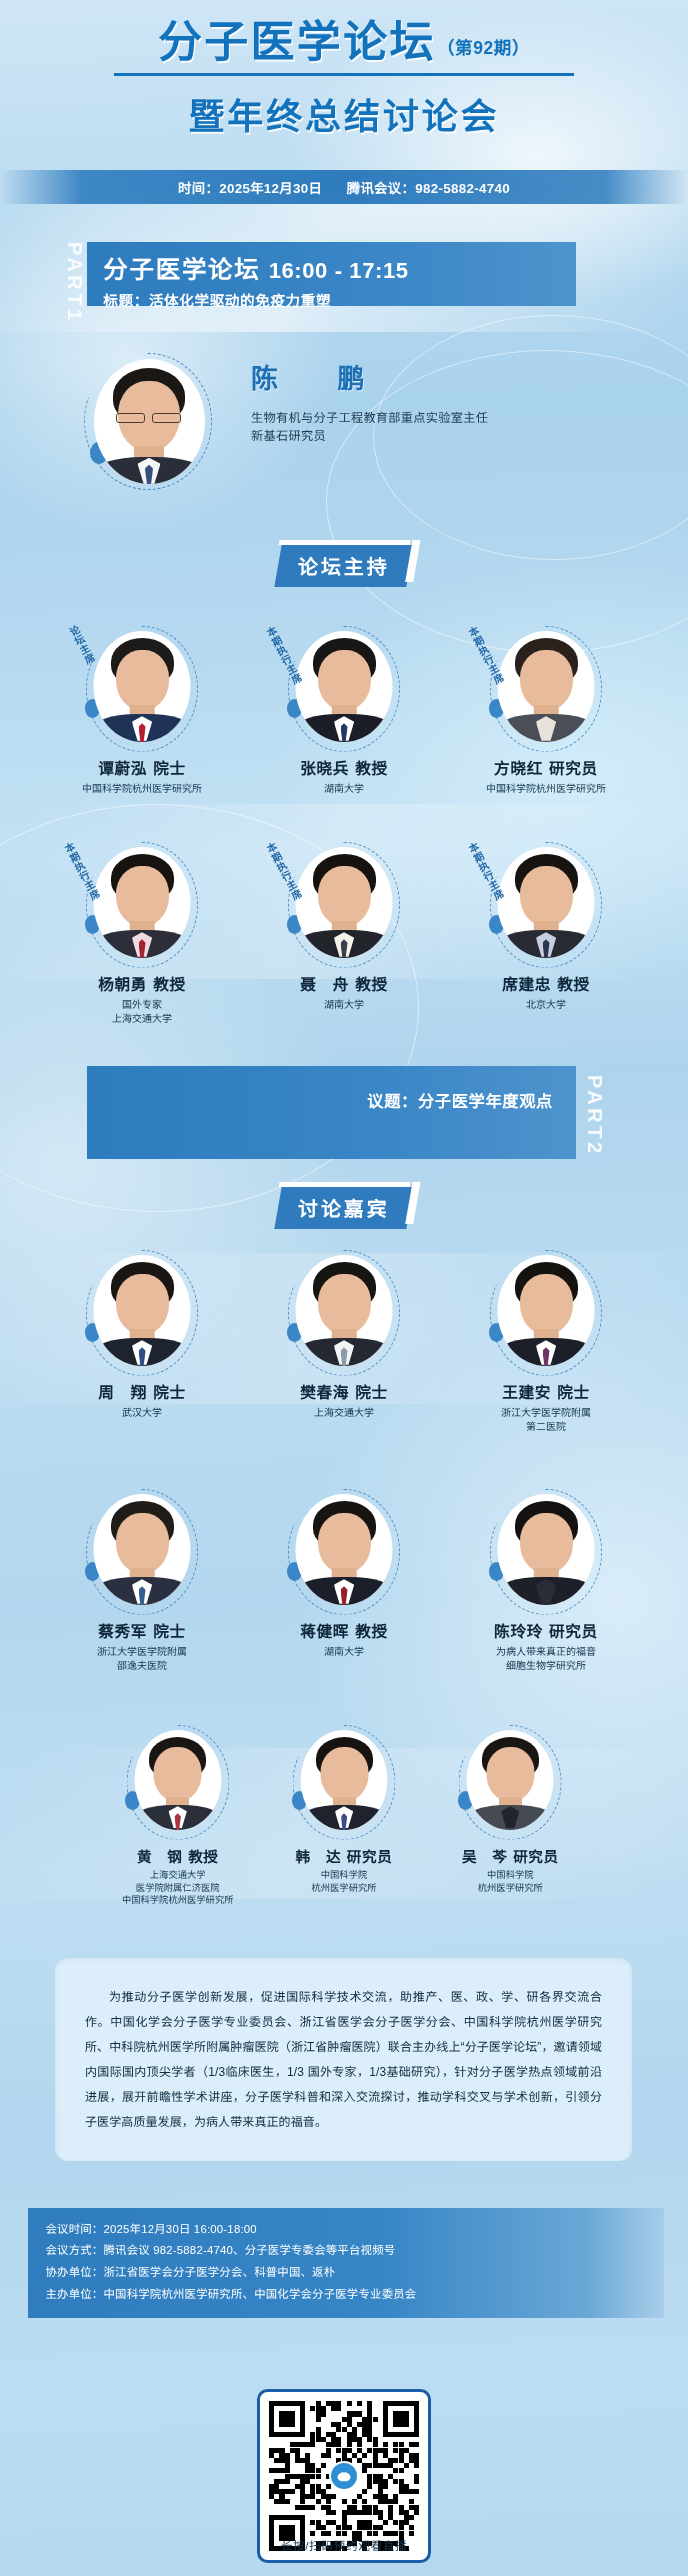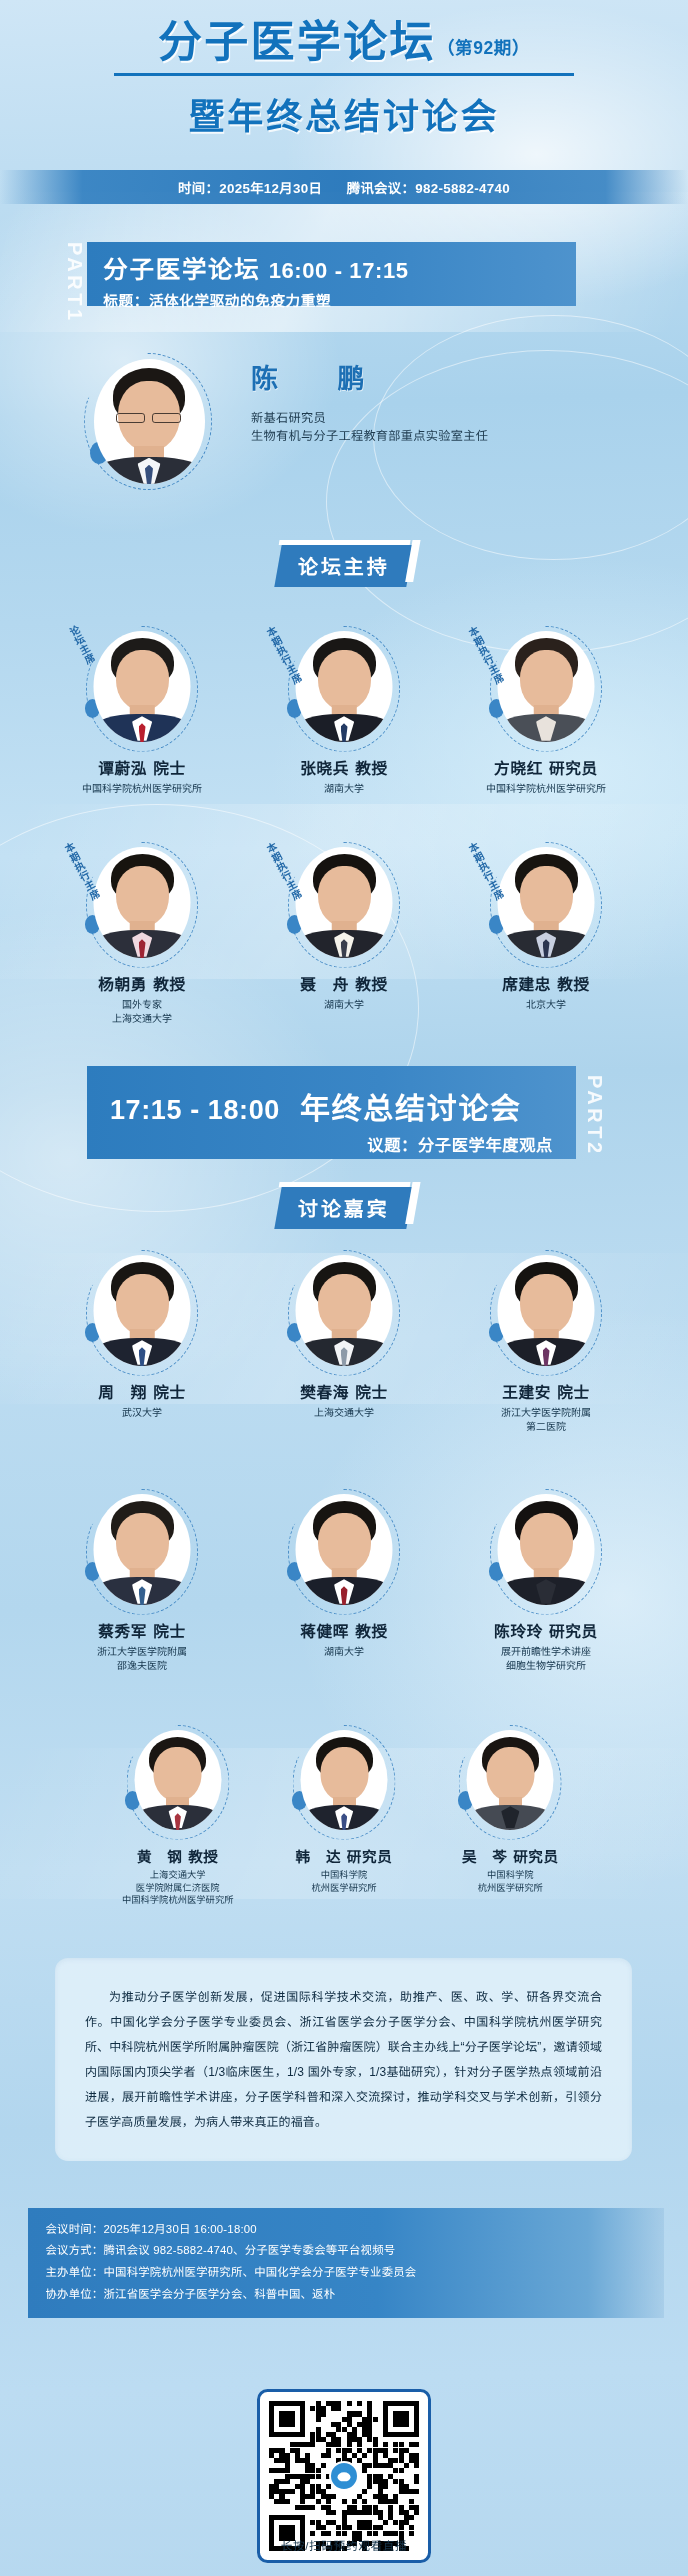--- a/index.html
+++ b/index.html
@@ -269,22 +269,22 @@
         <div class="neck" style="top:87px;width:30px;height:16.3px;"></div>
         <div class="suit" style="top:98px;width:111px;height:35px;background:#2a2e38;"></div>
         <div class="shirt" style="top:99px;width:23px;height:27px;clip-path:polygon(50% 0,100% 22%,72% 100%,28% 100%,0 22%);"></div>
         <div class="tie" style="top:106px;width:8.2px;height:21px;background:#37507d;clip-path:polygon(50% 0,100% 18%,72% 100%,28% 100%,0 18%);"></div>
       </div>
     </div>
   </div>
   <div class="kn-info">
     <div class="kn-name">陈　鹏</div>
     <div class="kn-lines">
+      <div>生物有机与分子工程教育部重点实验室主任</div>
       <div>新基石研究员</div>
-      <div>生物有机与分子工程教育部重点实验室主任</div>
     </div>
   </div>
 </div>
 
 <div class="chip-wrap" style="top:545px;">
   <div class="chip"><span>论坛主持</span></div>
 </div>
 
 <div class="grid" id="hosts-row1" style="top:629px;gap:27px;">
     <div class="person" style="width: 175px;">
@@ -413,24 +413,20 @@
       </div>
       <div class="p-name" style="font-size: 15.7px; margin-top: 5.8px;">席建忠 教授</div>
       <div class="p-affil" style="font-size: 10px; margin-top: 3.5px;">
         <div>北京大学</div>
       </div>
     </div>
   </div>
 
 <div class="part-tag" style="left:583px;top:1075px;height:93px;">PART2</div>
 <div class="part-banner pb2">
-  <div class="row1">
-    <div class="time">17:15 - 18:00</div>
-    <div class="name">年终总结讨论会</div>
-  </div>
   <div class="row2">议题：分子医学年度观点</div>
 </div>
 
 <div class="chip-wrap" style="top:1187px;">
   <div class="chip"><span>讨论嘉宾</span></div>
 </div>
 
 <div class="grid" id="guests-row1" style="top:1253px;gap:27px;">
     <div class="person" style="width: 175px;">
       <div class="p-photo" style="height: 121px;">
@@ -545,21 +541,21 @@
             <div class="hair" style="top:7.1px;width:63px;height:48px;background:#141110;"></div>
             <div class="skin" style="top:18.3px;width:53px;height:61px;"></div>
             <div class="neck" style="top:74px;width:25.5px;height:14.3px;"></div>
             <div class="suit" style="top:83px;width:97px;height:32px;background:#1d2029;"></div>
             <div class="shirt" style="top:85px;width:20.4px;height:24.4px;background:#2a2d36;clip-path:polygon(50% 0,100% 22%,72% 100%,28% 100%,0 22%);"></div>
           </div>
         </div>
       </div>
       <div class="p-name" style="font-size: 15.7px; margin-top: 5.8px;">陈玲玲 研究员</div>
       <div class="p-affil" style="font-size: 10px; margin-top: 3.5px;">
-        <div>展开前瞻性学术讲座</div>
+        <div>为病人带来真正的福音</div>
         <div>细胞生物学研究所</div>
       </div>
     </div>
   </div>
 <div class="grid" id="guests-row3" style="top:1728px;gap:9.3px;">
     <div class="person" style="width: 157px;">
       <div class="p-photo" style="height: 111px;">
         <div class="p-dash" style="width: 103px; height: 115px; top: -3.5px; clip-path: polygon(50% 0px, 100% 0px, 100% 100%, 0px 100%, 0px 32%);"></div>
         <div class="p-dot" style="width: 15px; height: 18.6px; left: 26px; top: 63px;"></div>
         <div class="p-oval" style="width: 87px; height: 100px; top: 2.3px;">
@@ -623,22 +619,22 @@
     </div>
   </div>
 
 <div class="desc">
   <p>为推动分子医学创新发展，促进国际科学技术交流，助推产、医、政、学、研各界交流合作。中国化学会分子医学专业委员会、浙江省医学会分子医学分会、中国科学院杭州医学研究所、中科院杭州医学所附属肿瘤医院（浙江省肿瘤医院）联合主办线上“分子医学论坛”，邀请领域内国际国内顶尖学者（1/3临床医生，1/3 国外专家，1/3基础研究），针对分子医学热点领域前沿进展，展开前瞻性学术讲座，分子医学科普和深入交流探讨，推动学科交叉与学术创新，引领分子医学高质量发展，为病人带来真正的福音。</p>
 </div>
 
 <div class="finfo">
   <div>会议时间：2025年12月30日 16:00-18:00</div>
   <div>会议方式：腾讯会议 982-5882-4740、分子医学专委会等平台视频号</div>
+  <div>协办单位：浙江省医学会分子医学分会、科普中国、返朴</div>
   <div>主办单位：中国科学院杭州医学研究所、中国化学会分子医学专业委员会</div>
-  <div>协办单位：浙江省医学会分子医学分会、科普中国、返朴</div>
 </div>
 
 <div class="qr-box">
   <div class="qr-canvas" id="qr-canvas">
       <div style="position: absolute; background: rgb(0, 0, 0); left: 47px; top: 0px; width: 5.2px; height: 5.2px;"></div>
       <div style="position: absolute; background: rgb(0, 0, 0); left: 57px; top: 0px; width: 5.2px; height: 5.2px;"></div>
       <div style="position: absolute; background: rgb(0, 0, 0); left: 62px; top: 0px; width: 5.2px; height: 5.2px;"></div>
       <div style="position: absolute; background: rgb(0, 0, 0); left: 67px; top: 0px; width: 5.2px; height: 5.2px;"></div>
       <div style="position: absolute; background: rgb(0, 0, 0); left: 78px; top: 0px; width: 5.2px; height: 5.2px;"></div>
       <div style="position: absolute; background: rgb(0, 0, 0); left: 88px; top: 0px; width: 5.2px; height: 5.2px;"></div>

